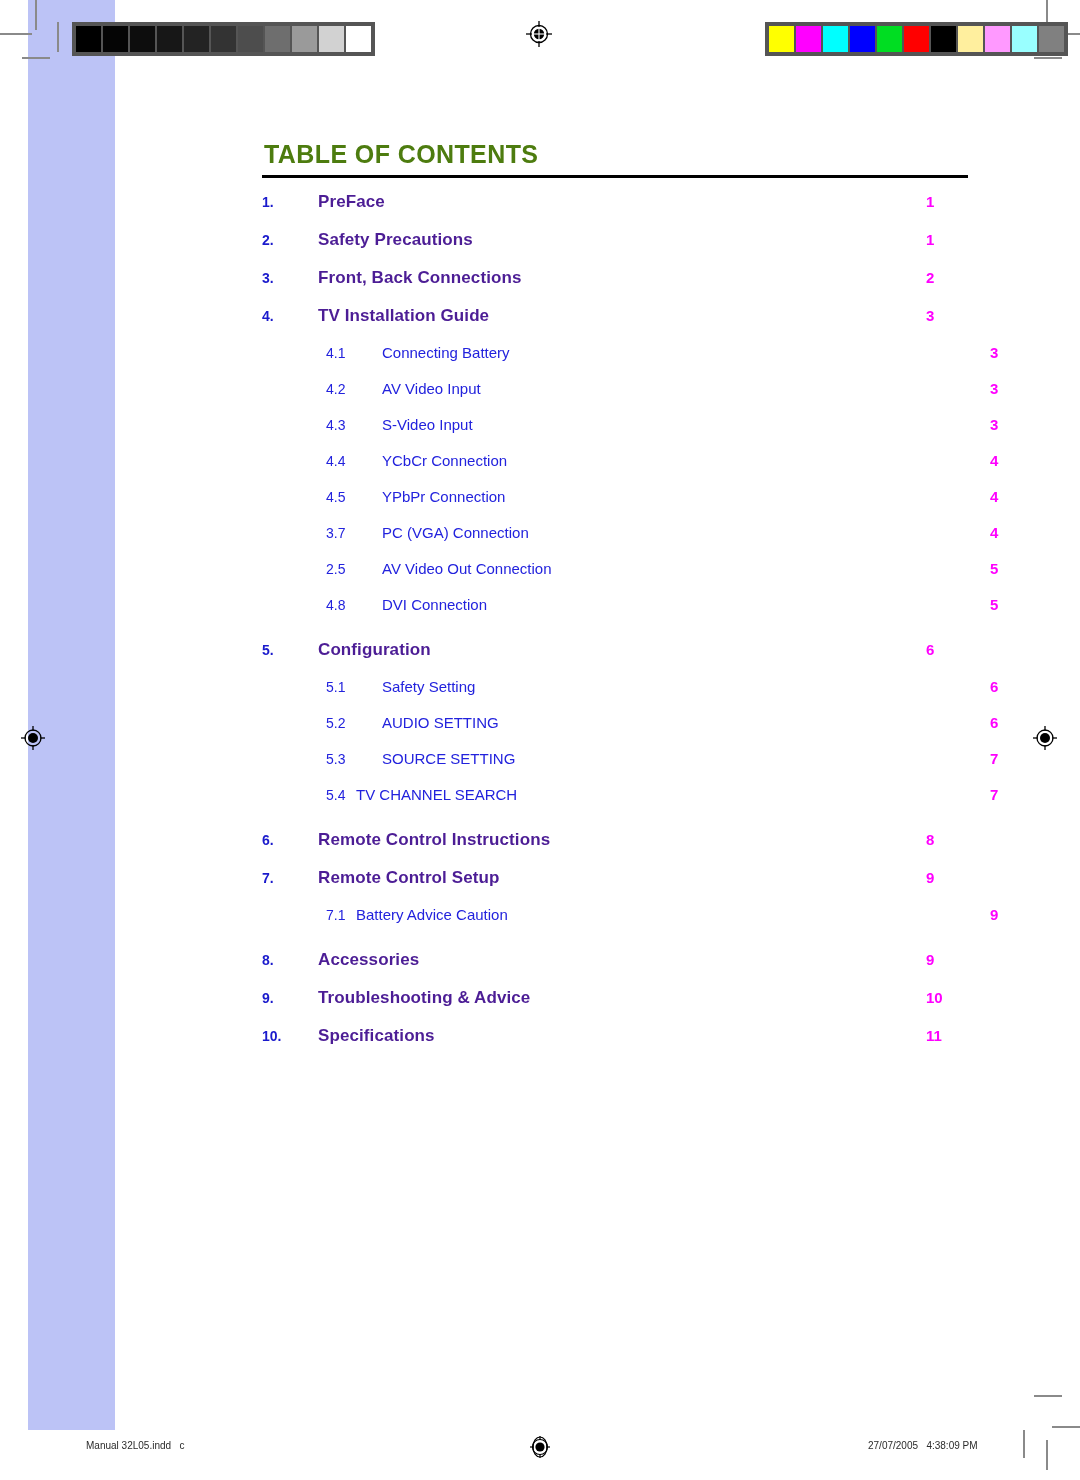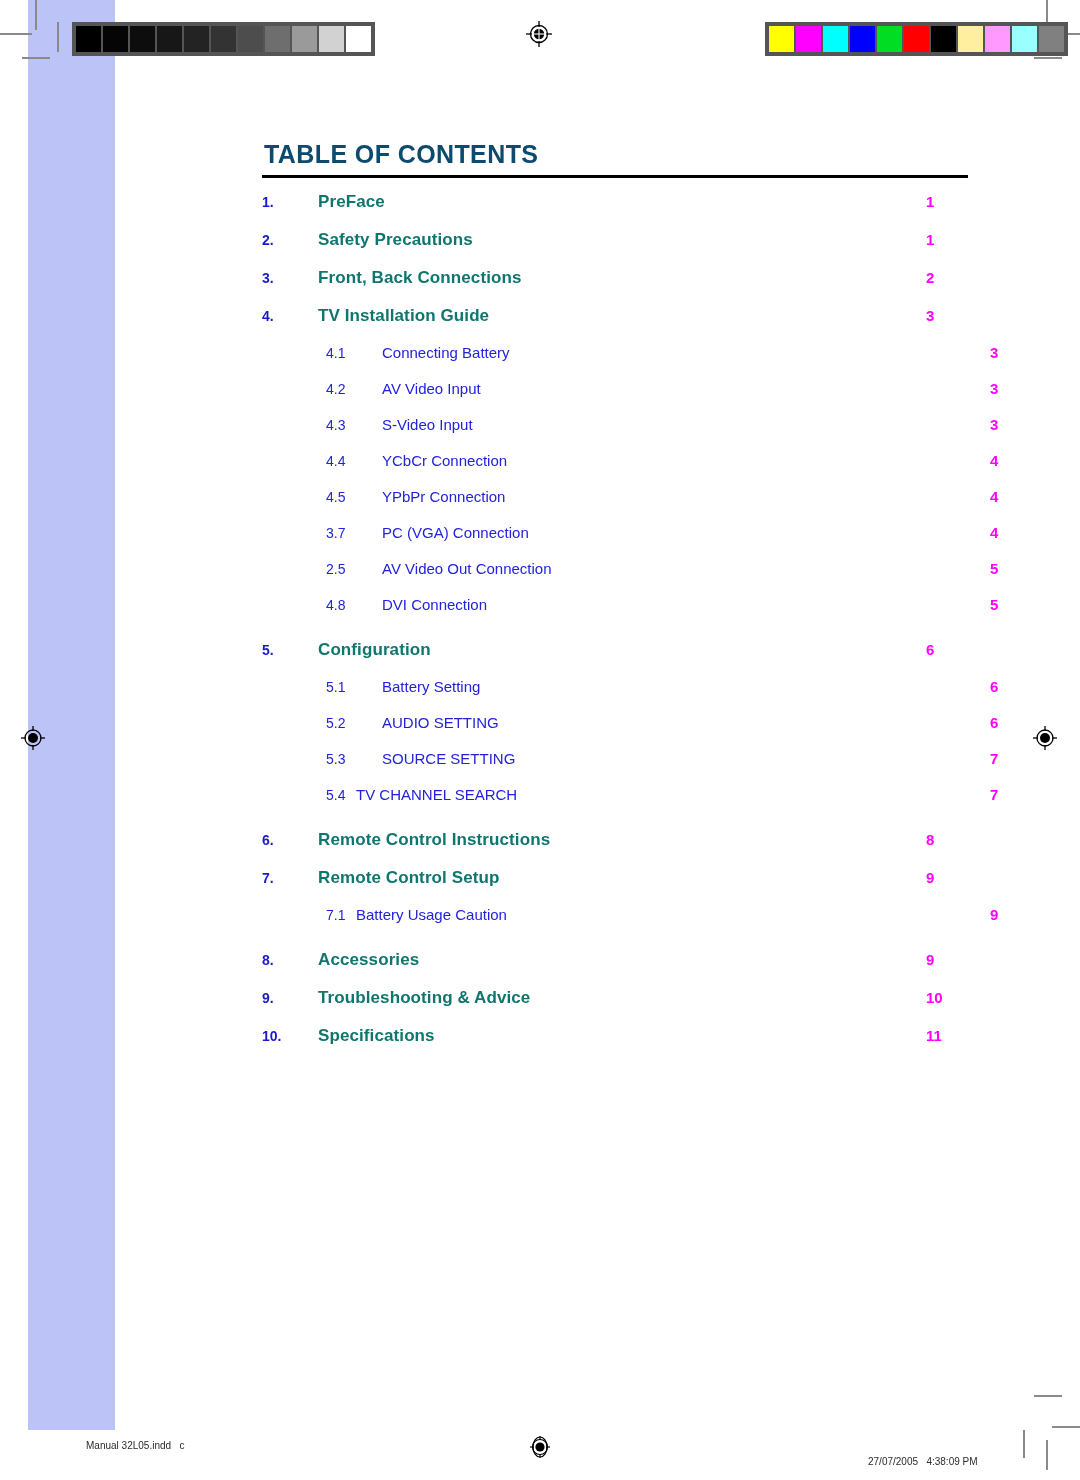--- a/index.html
+++ b/index.html
@@ -69,21 +69,21 @@
     position: absolute;
     left: 262px;
     top: 140px;
     width: 706px;
   }
 
   .toc-title {
     font-size: 25px;
     font-weight: bold;
     letter-spacing: 0.4px;
-    color: #0c4a6e;
+    color: #4d7c0f;
     margin: 0;
     padding: 0 0 6px 2px;
     font-family: "Liberation Sans", sans-serif;
   }
 
   .title-rule {
     height: 3px;
     background: #000000;
     width: 100%;
     margin-bottom: 14px;
@@ -101,21 +101,21 @@
     width: 100%;
   }
 
   .row-num {
     flex: 0 0 auto;
     color: #1a1acc;
     text-align: left;
   }
   .row-label {
     flex: 1 1 auto;
-    color: #0f766e;
+    color: #4c1d95;
   }
   .row-page {
     flex: 0 0 42px;
     text-align: left;
     color: #ff00ff;
     font-weight: bold;
   }
 
   
   .lvl1 {
@@ -175,21 +175,21 @@
   }
   .footer-left {
     position: absolute;
     left: 86px;
     top: 6px;
     white-space: pre;
   }
   .footer-right {
     position: absolute;
     left: 868px;
-    top: 22px;
+    top: 6px;
     white-space: pre;
   }
   .footer-reg {
     position: absolute;
     left: 527px;
     top: 0px;
   }
 </style>
 </head>
 <body>
@@ -340,21 +340,21 @@
           <span class="row-label">DVI Connection</span>
           <span class="row-page">5</span>
         </li>
         <li class="toc-row lvl1 gap-before">
           <span class="row-num">5.</span>
           <span class="row-label">Configuration</span>
           <span class="row-page">6</span>
         </li>
         <li class="toc-row lvl2">
           <span class="row-num">5.1</span>
-          <span class="row-label">Battery Setting</span>
+          <span class="row-label">Safety Setting</span>
           <span class="row-page">6</span>
         </li>
         <li class="toc-row lvl2">
           <span class="row-num">5.2</span>
           <span class="row-label">AUDIO SETTING</span>
           <span class="row-page">6</span>
         </li>
         <li class="toc-row lvl2">
           <span class="row-num">5.3</span>
           <span class="row-label">SOURCE SETTING</span>
@@ -370,21 +370,21 @@
           <span class="row-label">Remote Control Instructions</span>
           <span class="row-page">8</span>
         </li>
         <li class="toc-row lvl1">
           <span class="row-num">7.</span>
           <span class="row-label">Remote Control Setup</span>
           <span class="row-page">9</span>
         </li>
         <li class="toc-row lvl2 tight">
           <span class="row-num">7.1</span>
-          <span class="row-label">Battery Usage Caution</span>
+          <span class="row-label">Battery Advice Caution</span>
           <span class="row-page">9</span>
         </li>
         <li class="toc-row lvl1 gap-before">
           <span class="row-num">8.</span>
           <span class="row-label">Accessories</span>
           <span class="row-page">9</span>
         </li>
         <li class="toc-row lvl1">
           <span class="row-num">9.</span>
           <span class="row-label">Troubleshooting &amp; Advice</span>

